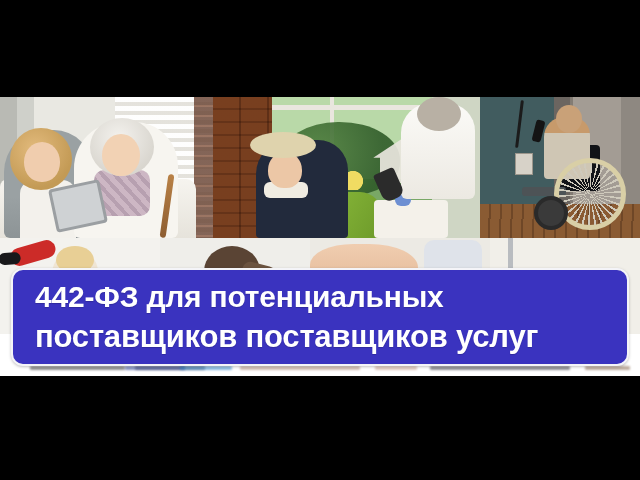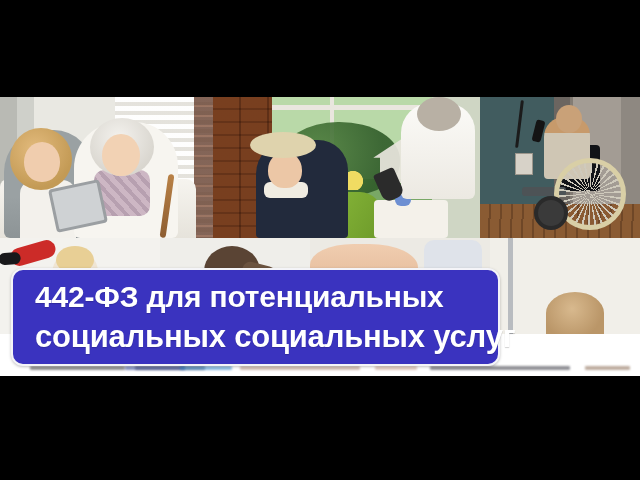--- a/index.html
+++ b/index.html
@@ -343,21 +343,21 @@
     border-radius: 1px;
     opacity: .55;
     filter: blur(1px);
   }
 
   
   #banner {
     position: absolute;
     left: 11px;
     top: 268px;
-    width: 489px;
+    width: 618px;
     height: 98px;
     background: #3a33bf;
     border: 2px solid #f4f4f8;
     border-radius: 12px;
     box-sizing: border-box;
     z-index: 30;
     display: flex;
     flex-direction: column;
     justify-content: center;
     padding: 16px 22px;
@@ -477,18 +477,18 @@
         <div class="frag" style="left: 240px; top: 32px; width: 120px; background: rgb(176, 138, 120);"></div>
         <div class="frag" style="left: 375px; top: 32px; width: 42px; background: rgb(202, 160, 140);"></div>
         <div class="frag" style="left: 430px; top: 32px; width: 140px; background: rgb(53, 53, 63);"></div>
         <div class="frag" style="left: 585px; top: 32px; width: 45px; background: rgb(138, 106, 82);"></div>
       </div>
 
   </div>
 
   <div id="banner">
     <div class="line l1">442-ФЗ для потенциальных</div>
-    <div class="line l2">социальных социальных услуг</div>
+    <div class="line l2">поставщиков поставщиков услуг</div>
   </div>
 
   <div class="letterbox bottom"></div>
 
 </div>
 
 </body></html>

